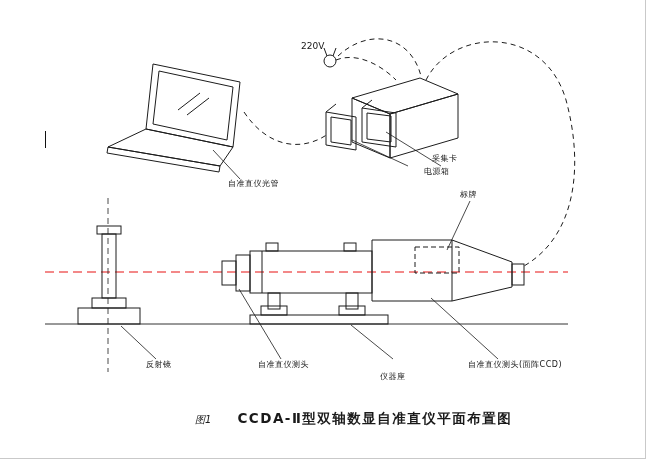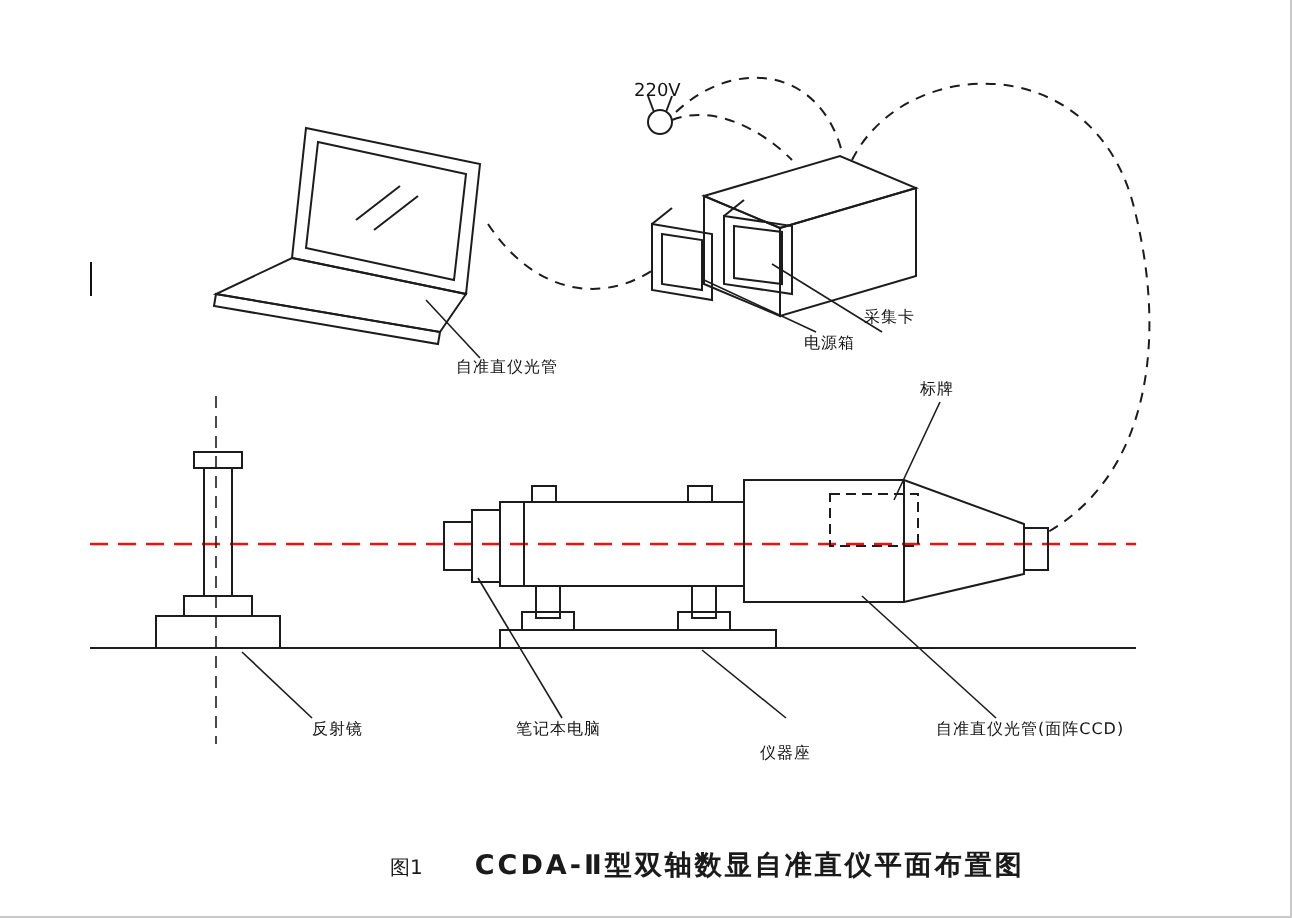--- a/index.html
+++ b/index.html
@@ -16,29 +16,29 @@
   }
   #linework{position:absolute;left:0;top:0;}
   .lbl{
     position:absolute;
     font-size:8px;
     line-height:10px;
     white-space:nowrap;
     color:#151515;
     letter-spacing:.5px;
   }
-  .lbl.volt{font-size:9px;letter-spacing:0;margin-left:16px;}
+  .lbl.volt{font-size:9px;letter-spacing:0;}
   #caption{
     position:absolute;
     left:195px;top:410px;
     display:flex;align-items:baseline;
     white-space:nowrap;
   }
-  #caption .fig{font-size:10px;letter-spacing:0;}
-  #caption .ttl{font-size:13.5px;font-weight:600;letter-spacing:1.5px;margin-left:26px;margin-top:14px;}
+  #caption .fig{font-size:10px;letter-spacing:0;font-style:italic;}
+  #caption .ttl{font-size:13.5px;font-weight:600;letter-spacing:1.5px;margin-left:26px;}
   .cursor-mark{
     position:absolute;left:45px;top:131px;
     width:0;height:17px;border-left:1.6px solid #111;
   }
 </style>
 </head>
 <body>
 
 <div id="canvas">
 
@@ -125,32 +125,32 @@
       </g>
     </g>
   </svg>
 
   <div class="cursor-mark"></div>
 
   <div class="lbl volt" style="left:301px;top:41px">220V</div>
 
   <div class="lbl" style="left:228px;top:179px">自准直仪光管</div>
 
-  <div class="lbl" style="left:402px;top:167px">电源箱</div>
+  <div class="lbl" style="left:424px;top:167px">电源箱</div>
 
   <div class="lbl" style="left:432px;top:154px">采集卡</div>
 
   <div class="lbl" style="left:460px;top:190px">标牌</div>
 
-  <div class="lbl" style="left:156px;top:360px">反射镜</div>
+  <div class="lbl" style="left:146px;top:360px">反射镜</div>
 
-  <div class="lbl" style="left:258px;top:360px">笔记本电脑</div>
+  <div class="lbl" style="left:258px;top:360px">自准直仪测头</div>
 
   <div class="lbl" style="left:380px;top:372px">仪器座</div>
 
-  <div class="lbl" style="left:468px;top:360px">自准直仪光管(面阵CCD)</div>
+  <div class="lbl" style="left:468px;top:360px">自准直仪测头(面阵CCD)</div>
 
   <div id="caption">
     <span class="fig">图1</span>
     <span class="ttl">CCDA-Ⅱ型双轴数显自准直仪平面布置图</span>
   </div>
 
 </div>
 
 </body></html>

